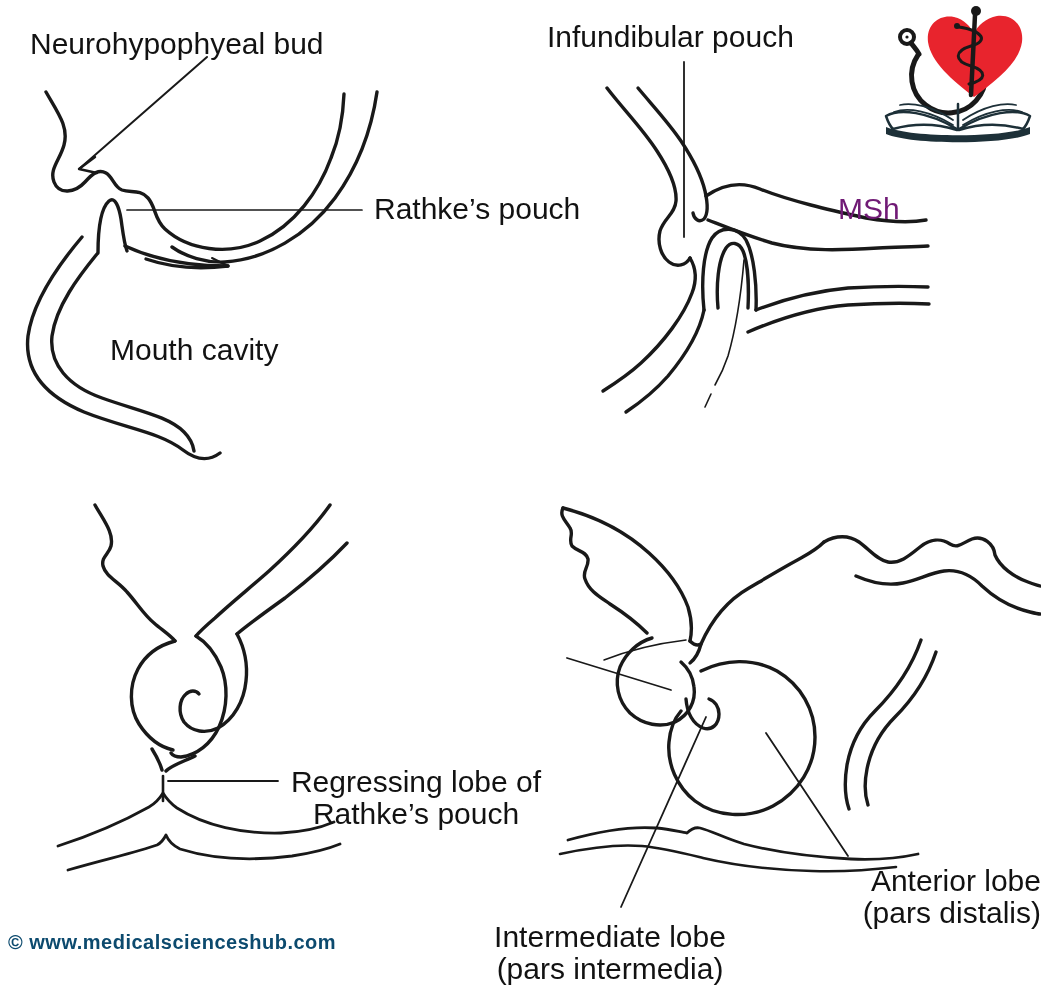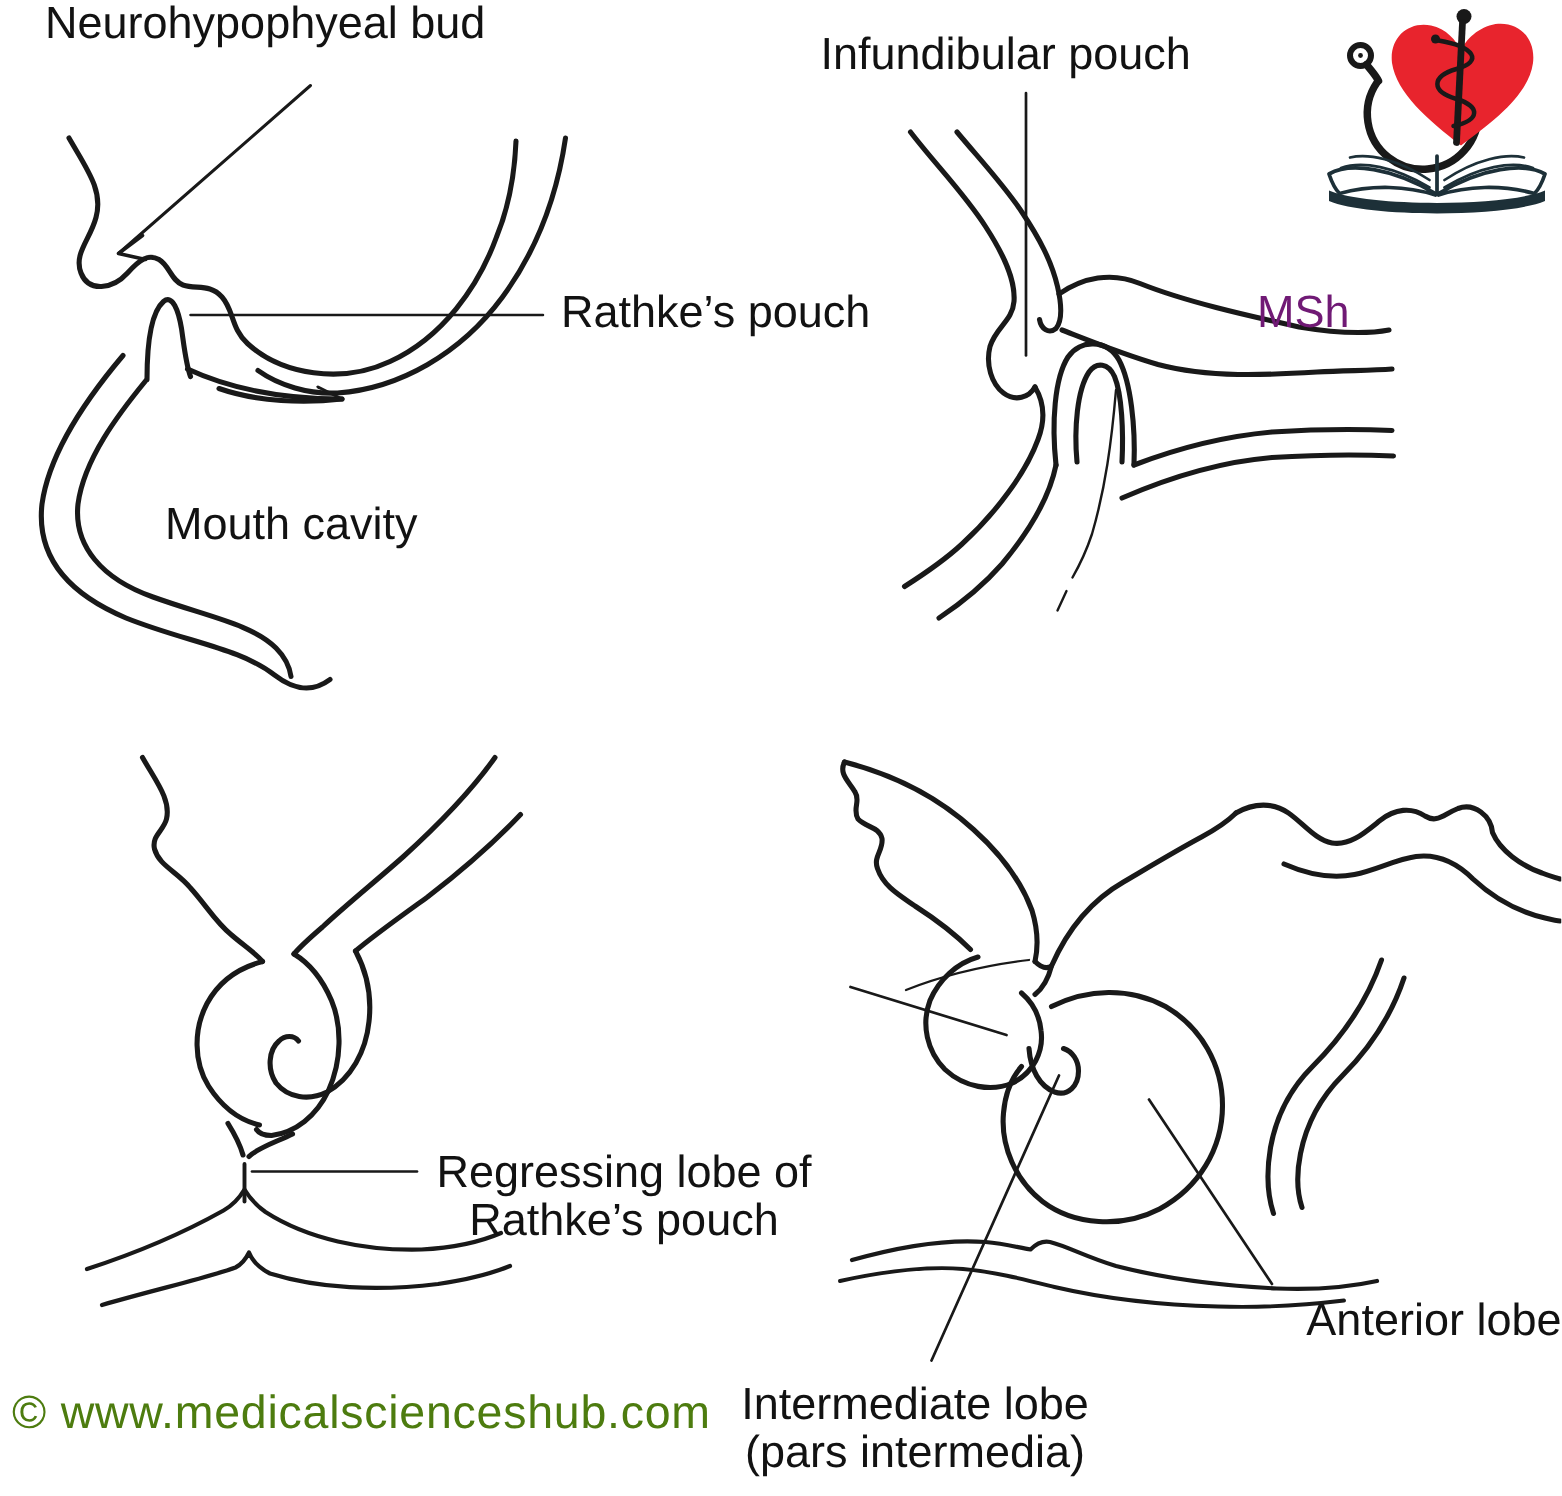--- a/index.html
+++ b/index.html
@@ -7,23 +7,23 @@
     position:relative;width:1041px;height:997px;background:#ffffff;overflow:hidden;
     font-family:"Liberation Sans", sans-serif;
   }
   .art{position:absolute;left:0;top:0;width:1041px;height:997px;}
   .lbl{
     position:absolute;white-space:nowrap;color:#121212;
     font:30px/32px "Liberation Sans", sans-serif;
   }
   .lbl.block{white-space:normal;text-align:center;}
   .lbl.muted{color:#701a75;}
-  .lbl.copyright{color:#4d7c0f;font-size:31px;letter-spacing:0.5px;}
+  .lbl.copyright{color:#0c4a6e;font-size:20px;letter-spacing:0.5px;font-weight:bold;}
   
-  #lbl-neuro{left:30px;top:0;}
+  #lbl-neuro{left:30px;top:28px;}
   #lbl-rathke{left:374px;top:193px;}
   #lbl-mouth{left:110px;top:334px;}
   #lbl-infund{left:547px;top:21px;}
   #lbl-msh{left:838px;top:193px;}
   #lbl-posterior{left:338px;top:644px;width:228px;}
   #lbl-regress{left:281px;top:766px;width:270px;}
   #lbl-intermediate{left:490px;top:921px;width:240px;}
   #lbl-anterior{left:831px;top:865px;width:210px;text-align:right;}
   #lbl-copyright{left:8px;top:926px;}
 </style>
@@ -156,17 +156,18 @@
     <div>Rathke’s pouch</div>
   </div>
 
   <div class="lbl block" id="lbl-intermediate">
     <div>Intermediate lobe</div>
     <div>(pars intermedia)</div>
   </div>
 
   <div class="lbl block" id="lbl-anterior">
     <div>Anterior lobe</div>
+    <div>(pars distalis)</div>
   </div>
 
   <div class="lbl copyright" id="lbl-copyright">© www.medicalscienceshub.com</div>
 
 </div>
 
 </body></html>

